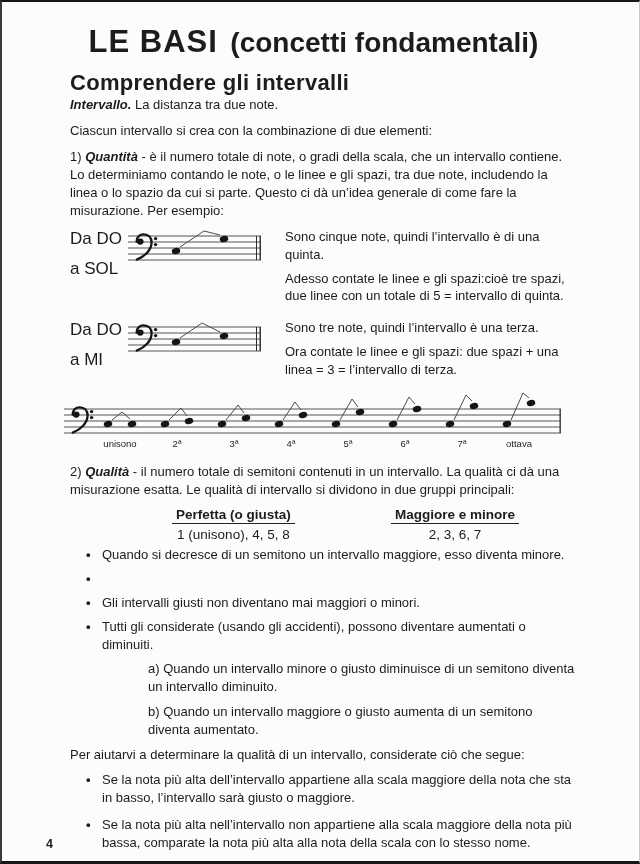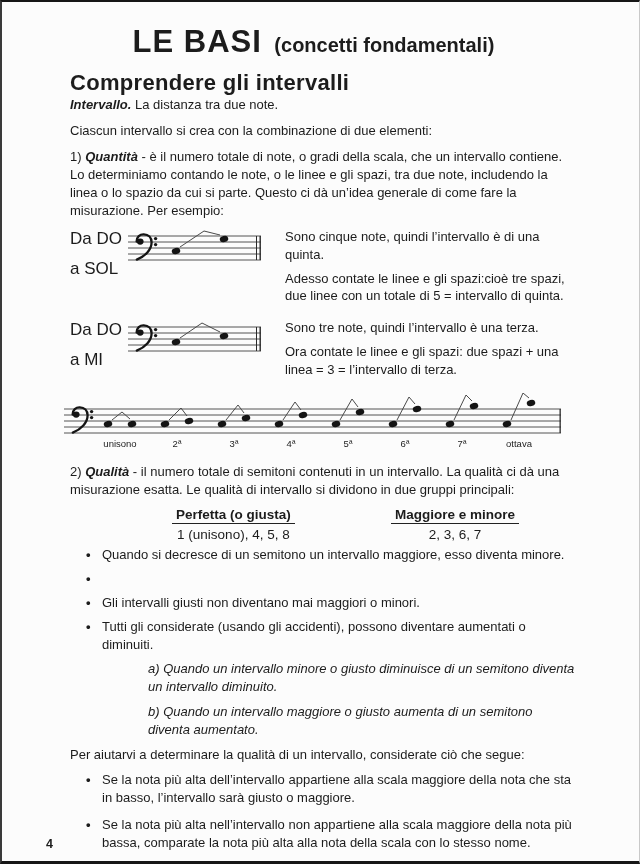--- a/index.html
+++ b/index.html
@@ -6,21 +6,21 @@
   .page{
     width:640px;height:864px;position:relative;box-sizing:border-box;
     background:#fcfcfc;color:#1c1c1c;overflow:hidden;
     border-top:2px solid #161616;border-left:2px solid #3a3a3a;
     border-right:1px solid #c9c9c9;border-bottom:3px solid #161616;
     padding:22px 62px 0 68px;
     font-family:"Liberation Sans","DejaVu Sans",sans-serif;
   }
   .title{ text-align:center;white-space:nowrap;margin:0 0 2px -20px; }
   .title-main{ font-size:31px;font-weight:bold;letter-spacing:1px; }
-  .title-sub{ font-size:20px;font-weight:bold;margin-left:8px; }
+  .title-sub{ font-size:28px;font-weight:bold;margin-left:8px; }
   .section-heading{ font-size:22px;font-weight:bold;letter-spacing:.3px;margin:10px 0 0; }
   p{ font-size:13px;line-height:1.38;margin:0 0 8px; }
   .lead{ font-weight:bold;font-style:italic; }
   .term{ font-weight:bold;font-style:italic; }
 
   .example{ display:flex;align-items:flex-start;margin:2px 0 8px; }
   .ex-labels{ width:58px;font-size:17px;flex:none;padding-top:1px; }
   .ex-labels div{ margin-bottom:10px; }
   .ex-staff{ flex:none;margin-right:22px; }
   .ex-captions{ flex:1;font-size:13px; }
@@ -29,21 +29,21 @@
   .big-staff-wrap{ margin:2px 0 8px -6px; }
 
   .groups{ display:flex;justify-content:space-between;padding:0 58px 0 102px;
            margin:2px 0 4px;text-align:center;font-size:13.5px; }
   .group-header{ font-weight:bold;border-bottom:1.5px solid #222;padding:0 4px 1px; }
   .group-values{ padding-top:3px; }
 
   .rule,.tip{ display:flex;margin:0 0 6px;padding-left:16px;font-size:13px;line-height:1.38; }
   .tip{ margin-bottom:9px; }
   .bullet{ flex:none;width:16px;font-weight:bold; }
-  .subrule{ padding-left:78px;margin-bottom:7px;font-style:italic; }
+  .subrule{ padding-left:78px;margin-bottom:7px; }
 
   .page-number{ position:absolute;left:44px;bottom:10px;font-size:12.5px;font-weight:bold; }
 
   svg .staffline{ stroke:#2a2a2a;stroke-width:.8; }
   svg .tent{ fill:none;stroke:#4a4a4a;stroke-width:1; }
   svg .bar{ fill:#2a2a2a; }
   svg text{ font-family:"Liberation Sans","DejaVu Sans",sans-serif;fill:#1c1c1c; }
 </style>
 </head>
 <body>

